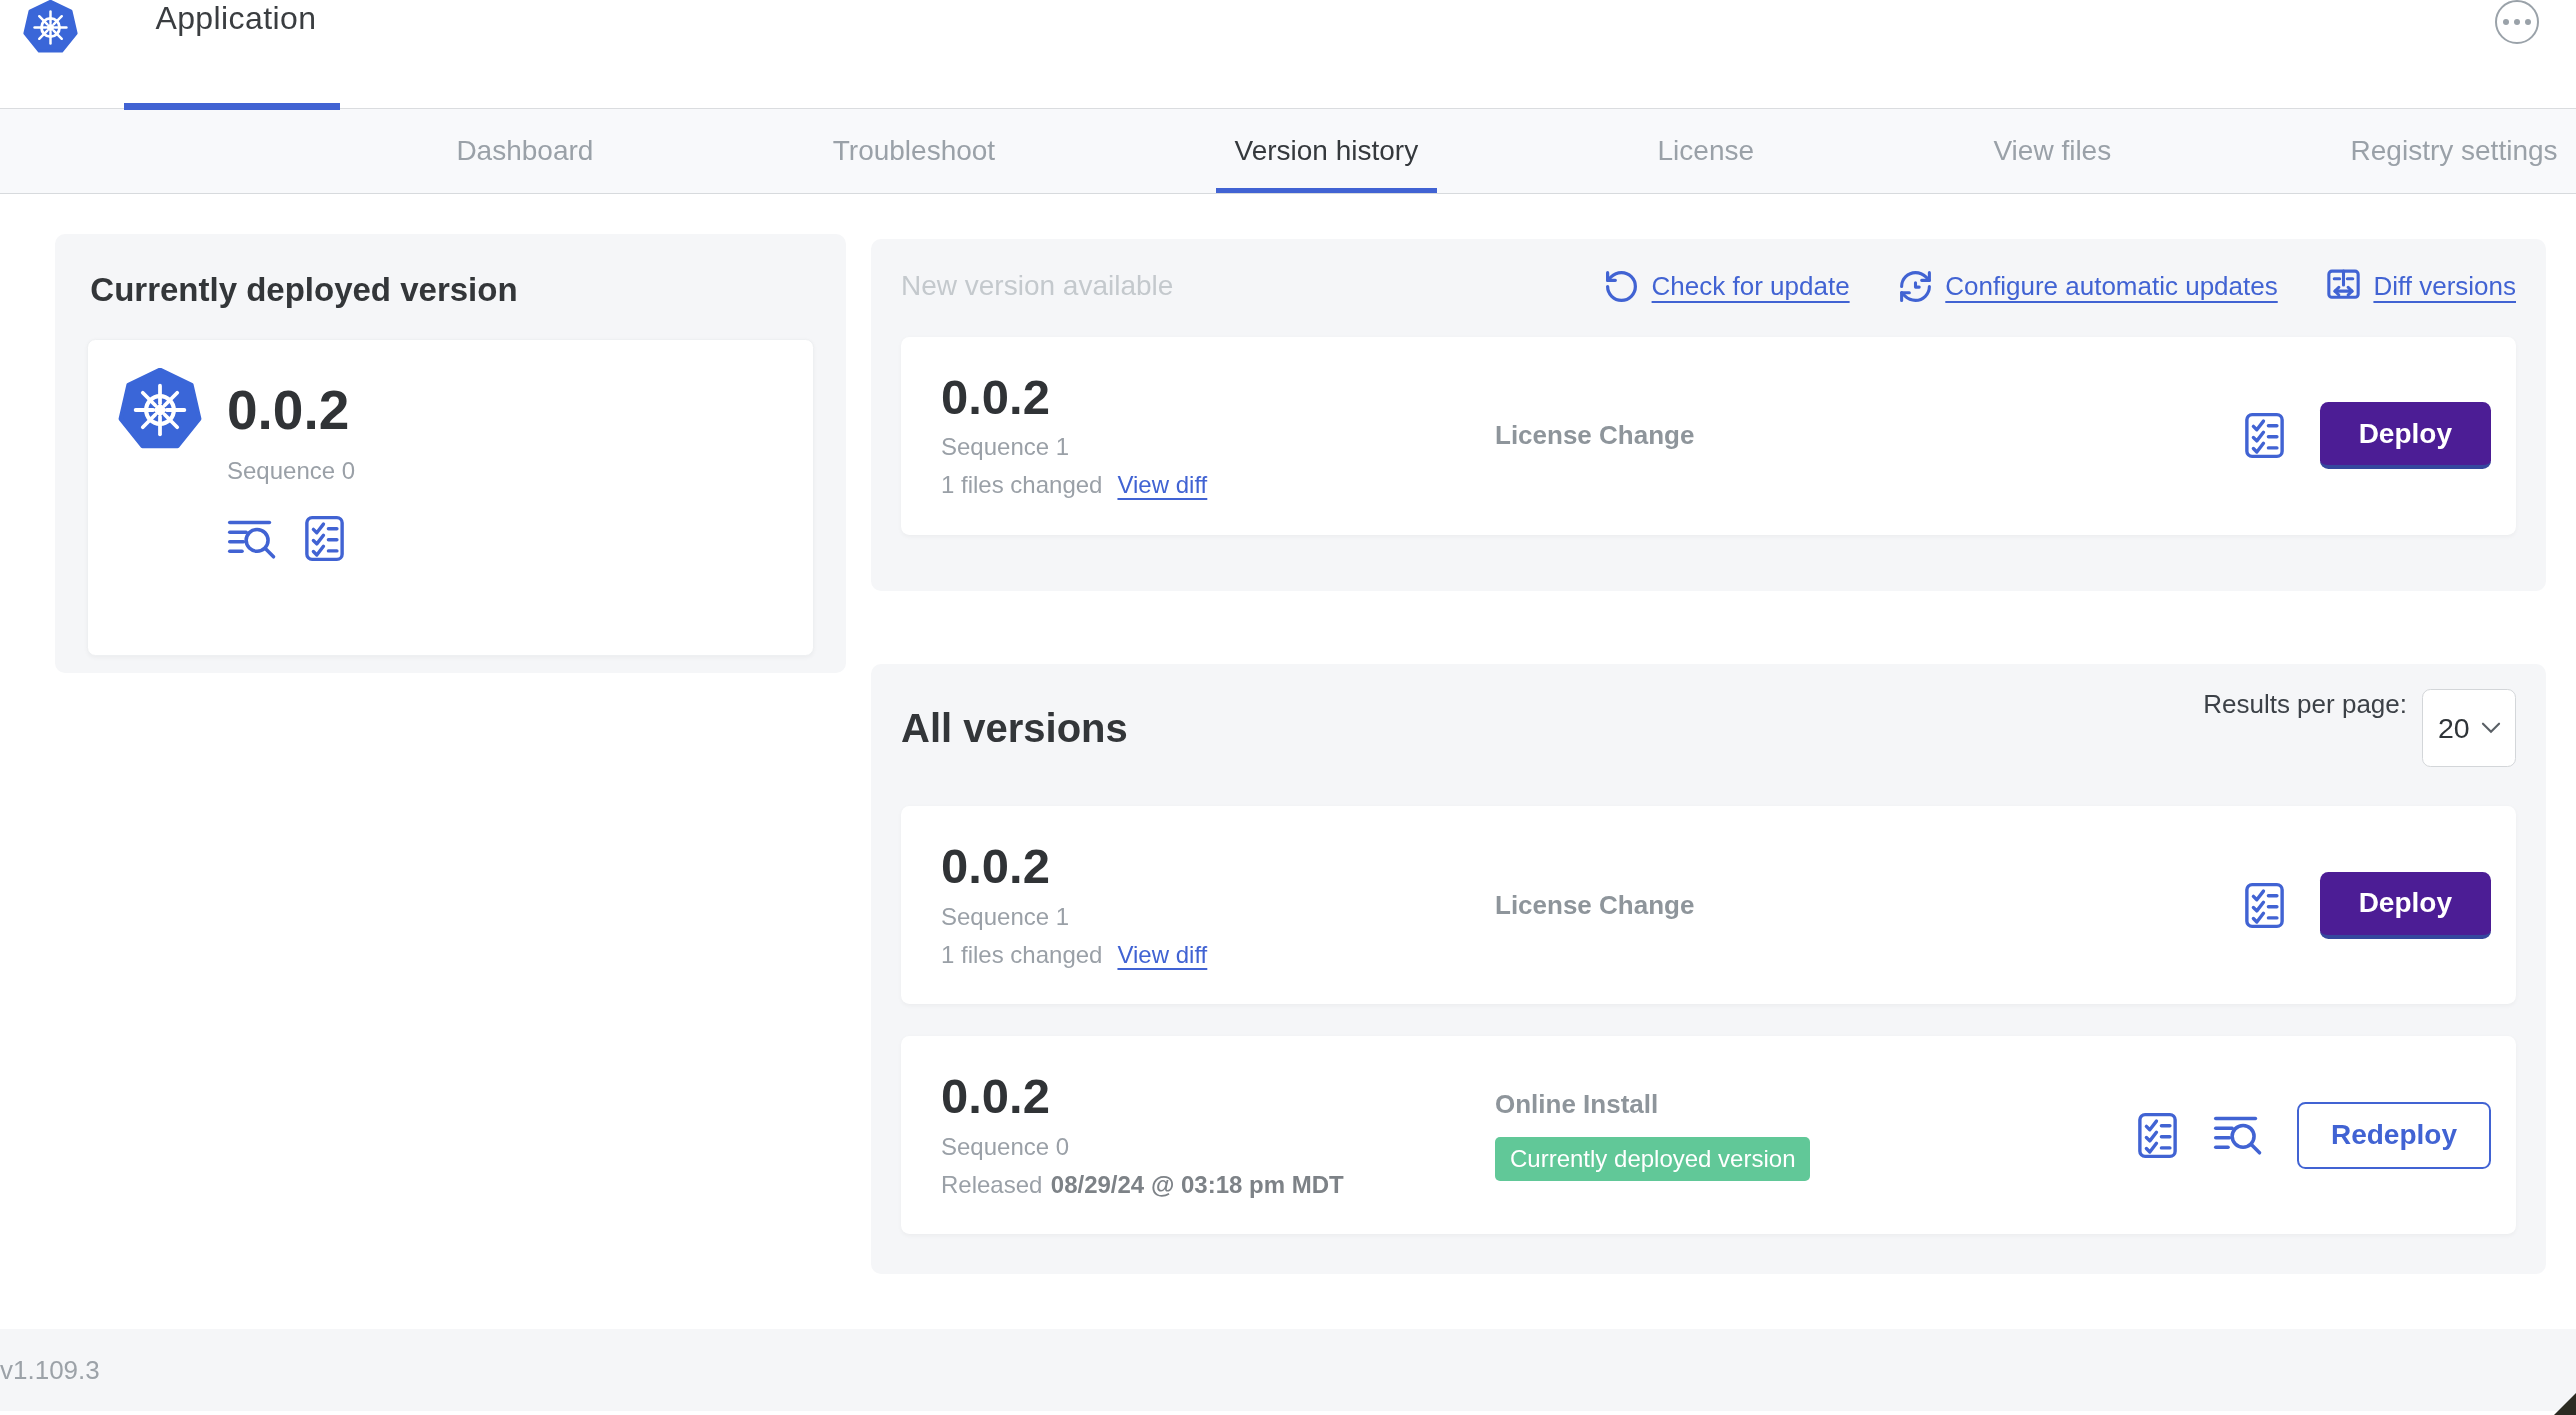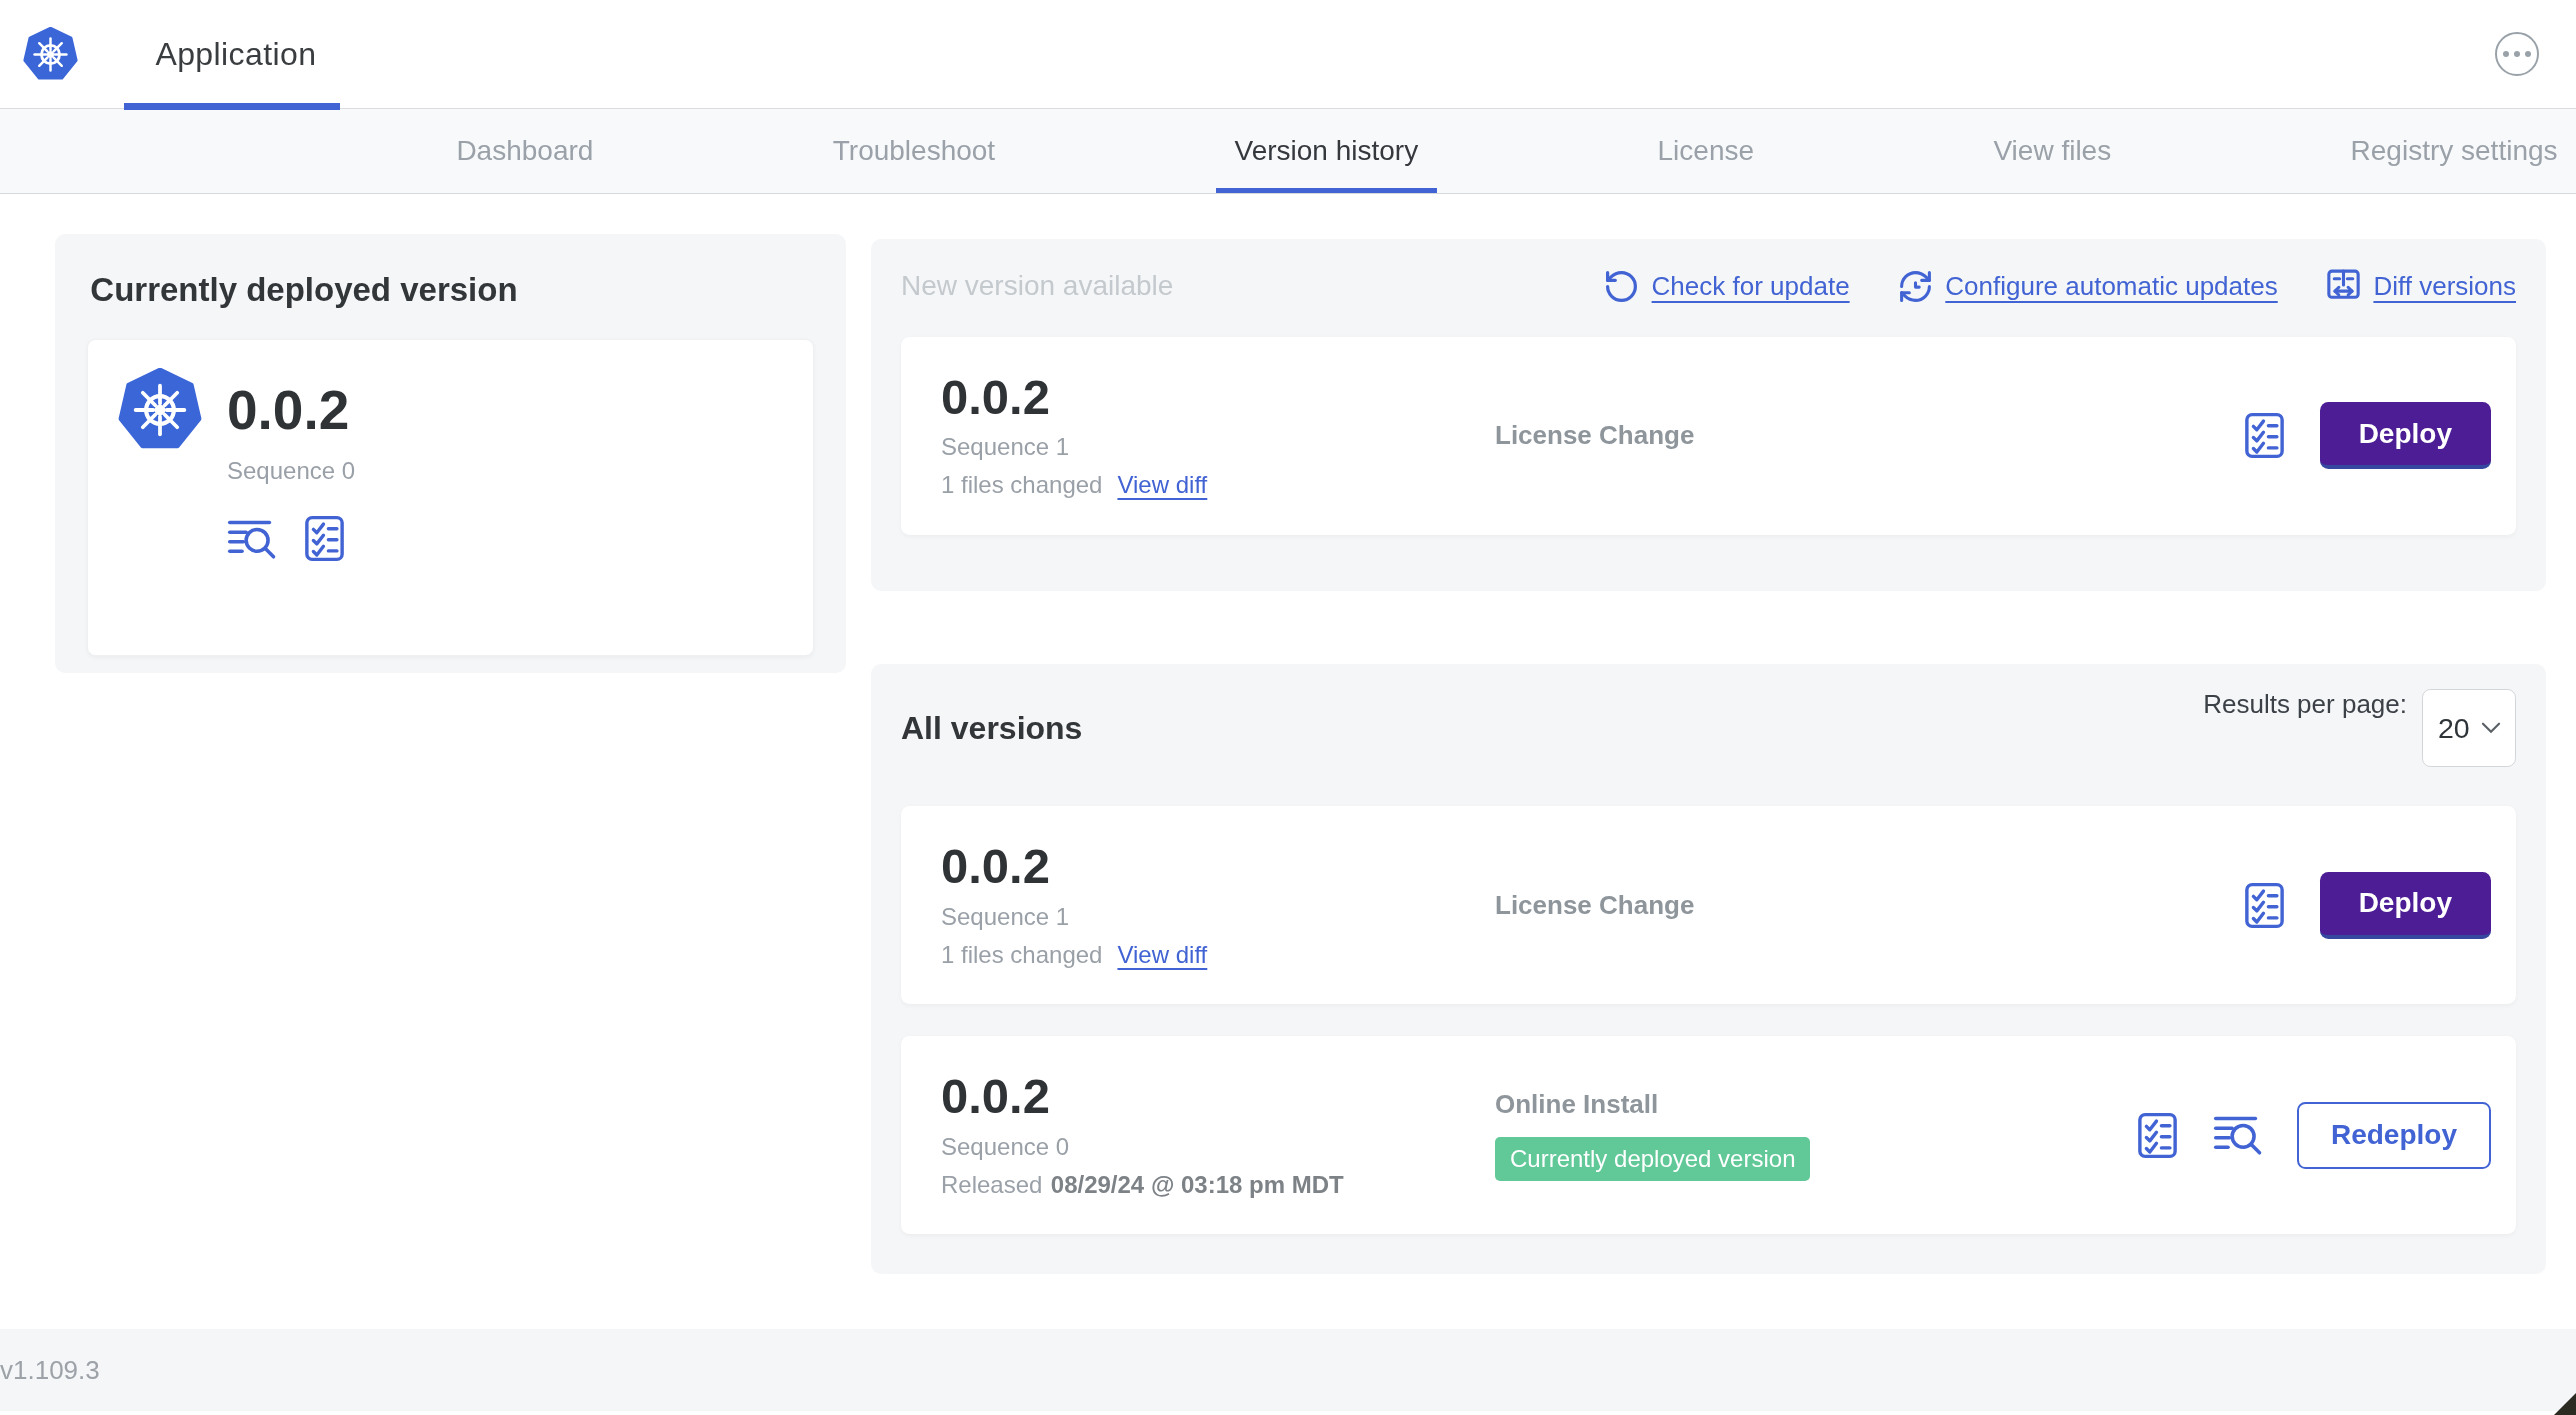--- a/index.html
+++ b/index.html
@@ -7,21 +7,21 @@
   body {
     font-family: "Liberation Sans", sans-serif;
     background: #ffffff;
     position: relative;
     overflow: hidden;
     color: #333639;
   }
 
   
   .topbar {
-    height: 109px; display: flex; align-items: center;
+    height: 109px; display: flex; 
     padding: 0 37px 0 23.4px; border-bottom: 1.7px solid #dadcdf;
     position: relative; background: #fff;
   }
   .logo-sm svg { width: 55px; height: 55px; display: block; }
   .app-title { font-size: 32px; color: #3a3d40; margin-left: 77px; letter-spacing: 0.4px; }
   .title-underline { position: absolute; left: 124px; bottom: -1.7px; width: 216px; height: 6.7px; background: #4163d3; }
   .menu-btn {
     margin-left: auto; width: 44px; height: 44px; border-radius: 50%;
     border: 2.5px solid #9aa2a9; background: #fff; display: flex;
     align-items: center; justify-content: center; gap: 4.2px; cursor: pointer;
@@ -97,21 +97,21 @@
   .icon-btn.logs svg { width: 52px; height: 44px; }
 
   .btn {
     font-size: 28px; font-weight: bold; border-radius: 8.4px; height: 67px;
     display: flex; align-items: center; justify-content: center; cursor: pointer;
     font-family: "Liberation Sans", sans-serif;
   }
   .btn-primary { background: #4c1d95; color: #fff; padding: 0 39px; border: none; border-bottom: 4.2px solid #35479e; }
   .btn-secondary { background: #fff; color: #4163d3; padding: 0 32px; border: 2.5px solid #4163d3; }
 
-  .allv-title { font-size: 32px; font-weight: bold; color: #333639; }
+  .allv-title { font-size: 40px; font-weight: bold; color: #333639; }
   .rpp { display: flex; gap: 15px; }
   .rpp-label { font-size: 26px; color: #3c4147; }
   .rpp-select {
     width: 94px; height: 78px; background: #fff; border: 1.7px solid #d3d6d9;
     border-radius: 8.4px; display: flex; align-items: center; justify-content: space-between;
     padding: 0 13.4px 0 15px; cursor: pointer;
   }
   .rpp-value { font-size: 28.5px; color: #2f3438; }
   .rpp-select svg { width: 22px; height: 13.4px; display: block; }
 

